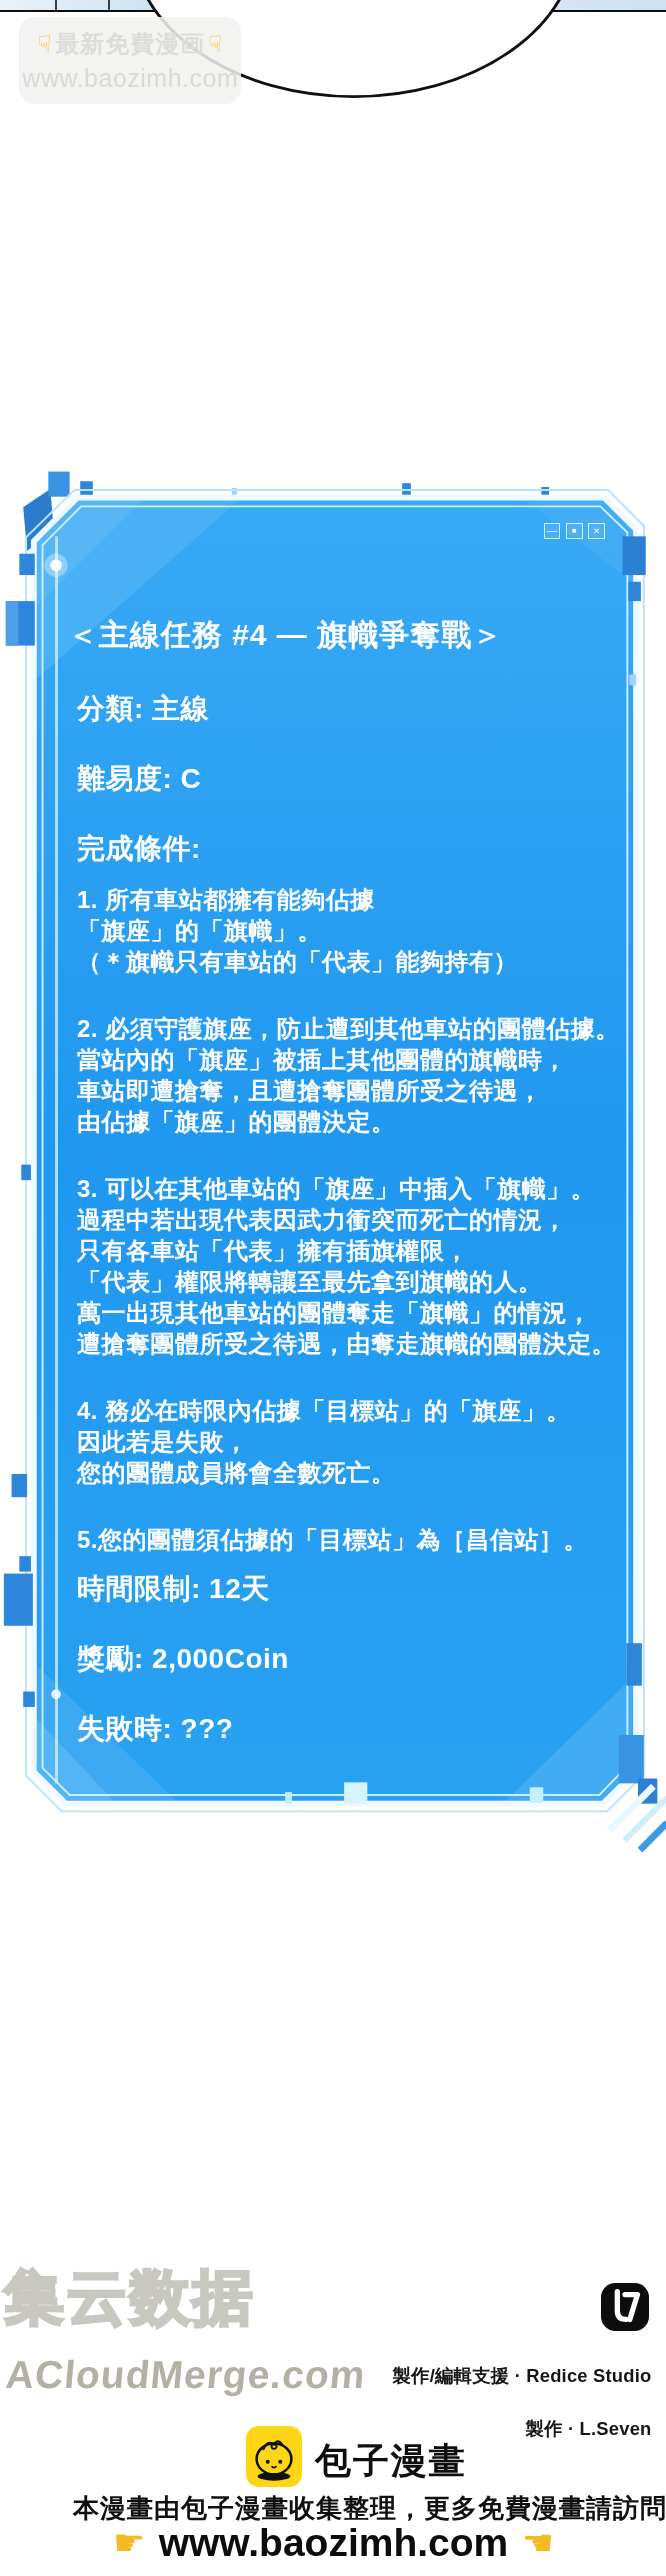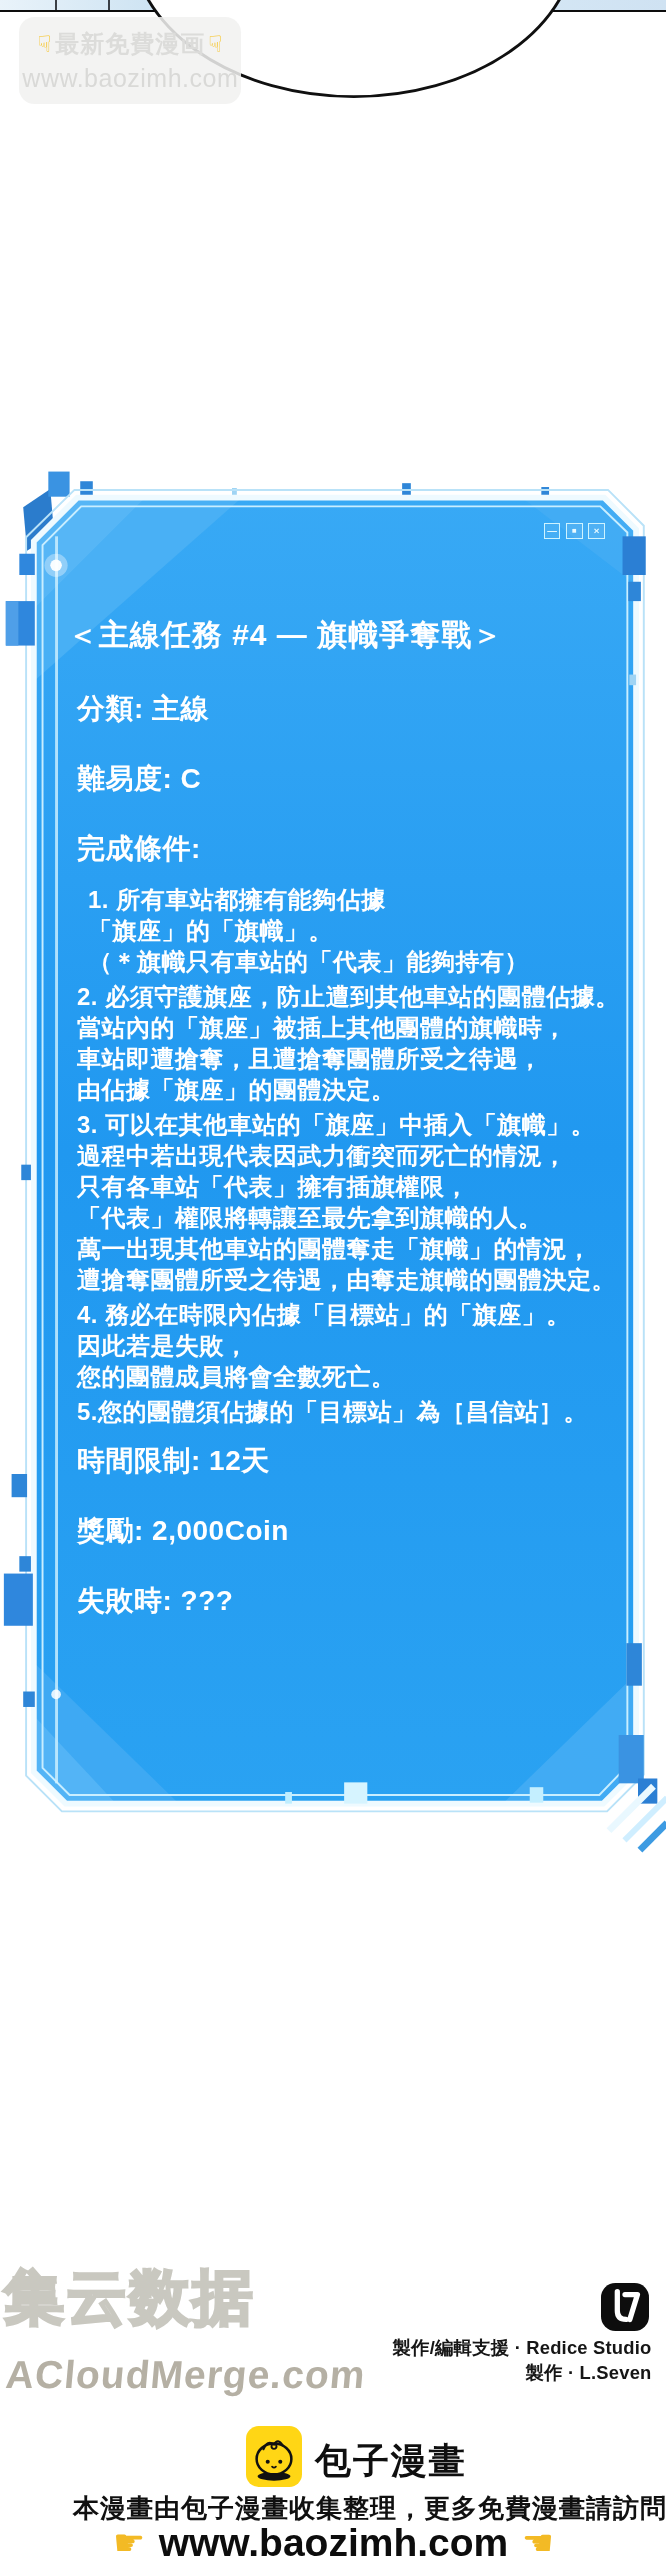--- a/index.html
+++ b/index.html
@@ -24,42 +24,42 @@
   
   .panel-wrap{position:absolute;left:0;top:454px;width:667px;height:1402px;z-index:2;}
   .panel-svg{position:absolute;left:0;top:0;}
   .panel-text{position:absolute;left:0;top:0;width:568px;padding:162px 31px 0 77px;box-sizing:border-box;
               color:#ffffff;font-weight:700;}
   .sec{white-space:nowrap;}
   .sec .line{line-height:31px;font-size:24px;letter-spacing:0.5px;}
   .sec.stat .line{line-height:33px;font-size:28px;}
   .sec.title{text-align:center;margin-left:-43px;}
   .sec.title .line{line-height:37px;font-size:30px;letter-spacing:1px;}
-  .sec.body{margin-top:4px;}
+  .sec.body{margin-top:36px;}
   .sec.stat{margin-top:37px;}
   .sec.title + .sec.stat{margin-top:39px;}
-  .sec.stat + .sec.body{margin-top:19.3px;margin-left:11px;}
+  .sec.stat + .sec.body{margin-top:19.3px;}
   .sec.body + .sec.stat{margin-top:16.4px;}
 
   .win-controls{position:absolute;left:544px;top:69px;display:flex;gap:5.8px;}
   .wc-btn{width:16.4px;height:16.4px;border:1.9px solid #cdf3ff;box-sizing:border-box;color:#eafbff;
           display:flex;align-items:center;justify-content:center;font-size:9.7px;line-height:9.7px;
           background:rgba(255,255,255,0.07);font-weight:700;}
   .wc-btn.max{font-size:7.7px;}
 
   
   .cloud-cn{position:absolute;left:3.9px;top:2258px;font-size:60px;font-weight:700;letter-spacing:2.9px;
             color:#fdfdfa;-webkit-text-stroke:2.9px #c9c8c0;white-space:nowrap;z-index:1;}
   .cloud-en{position:absolute;left:5.8px;top:2353px;font-size:39px;font-weight:800;color:#b5b0a4;
             transform:skewX(-5deg);letter-spacing:1px;white-space:nowrap;z-index:1;}
 
   
   .credits{position:absolute;right:15.5px;top:2283px;text-align:right;z-index:2;}
   .redice-logo{display:inline-block;margin-right:2.9px;}
-  .credit-line{font-size:18.4px;font-weight:700;color:#161616;line-height:25px;letter-spacing:0.2px;}
+  .credit-line{font-size:18.4px;font-weight:700;color:#161616;line-height:25px;letter-spacing:0.2px;margin-top:28px;}
 
   
   .footer-brand{position:absolute;left:0;top:2421px;width:667px;height:68px;z-index:2;padding-left:8px;}
   .bao-icon{position:absolute;left:246px;top:4.8px;}
   .bao-name{position:absolute;left:315px;top:15.5px;font-size:36px;font-weight:800;color:#0f0f0f;letter-spacing:1.9px;}
   .footer-l2{position:absolute;left:0;top:2491px;width:667px;text-align:right;font-size:26px;font-weight:700;
              color:#101010;letter-spacing:1px;z-index:2;}
   .footer-l3{position:absolute;left:0;top:2521px;width:667px;text-align:center;font-size:39px;font-weight:700;
              color:#0d0d0d;z-index:2;display:flex;align-items:center;justify-content:center;gap:13.5px;}
   .footer-l3 .hand{color:#f3ba25;font-size:36px;}

